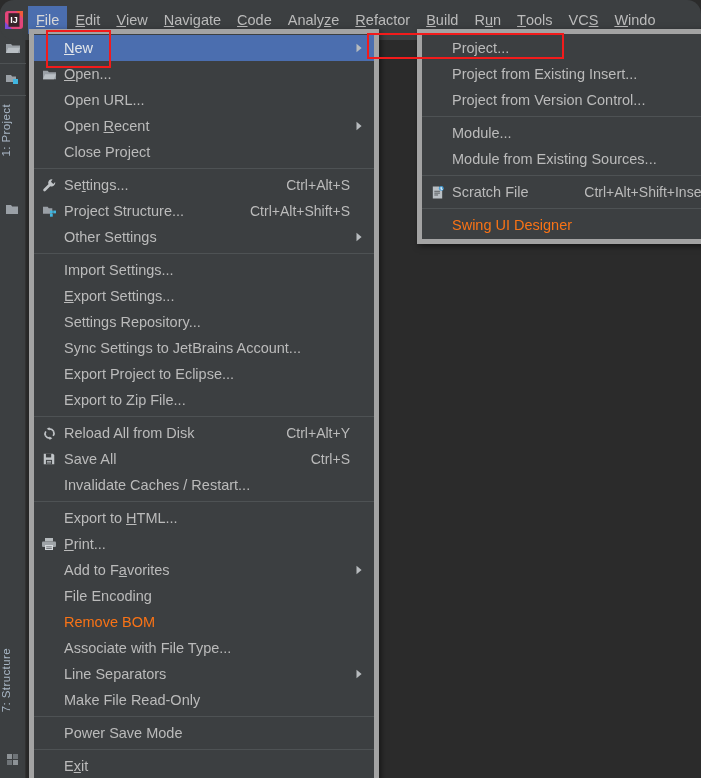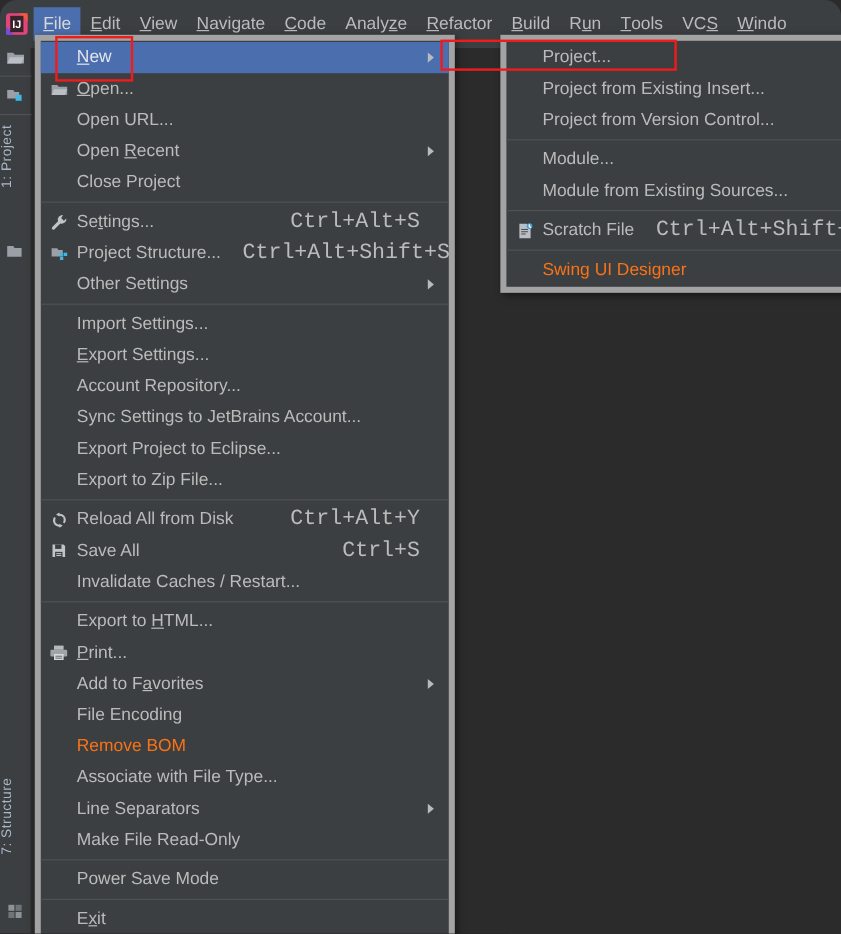--- a/index.html
+++ b/index.html
@@ -111,23 +111,22 @@
   .mi.disabled { color: #f97316; }
   .mi .ico {
     width: 30px; flex: 0 0 30px;
     display: flex; align-items: center; justify-content: center;
   }
   .mi .lbl { flex: 1 1 auto; }
   .mi .lbl u { text-decoration: underline; }
   .mi .shortcut {
     flex: 0 0 auto;
     color: #bbbbbb;
-    font-size: 18px;
+    font-size: 14px;
     padding-left: 18px;
-    font-family: Liberation Mono, monospace;
   }
   .mi .arrow {
     flex: 0 0 auto;
     width: 18px;
     display: flex; align-items: center; justify-content: center;
   }
   .mi .arrow svg { display: block; }
   .sep {
     height: 1px;
     background: #4e5254;
@@ -301,21 +300,21 @@
         <span class="lbl">Import Settings...</span>
         <span class="arrow"></span>
       </div>
       <div class="mi">
         <span class="ico"></span>
         <span class="lbl"><u>E</u>xport Settings...</span>
         <span class="arrow"></span>
       </div>
       <div class="mi">
         <span class="ico"></span>
-        <span class="lbl">Account Repository...</span>
+        <span class="lbl">Settings Repository...</span>
         <span class="arrow"></span>
       </div>
       <div class="mi">
         <span class="ico"></span>
         <span class="lbl">Sync Settings to JetBrains Account...</span>
         <span class="arrow"></span>
       </div>
       <div class="mi">
         <span class="ico"></span>
         <span class="lbl">Export Project to Eclipse...</span>

